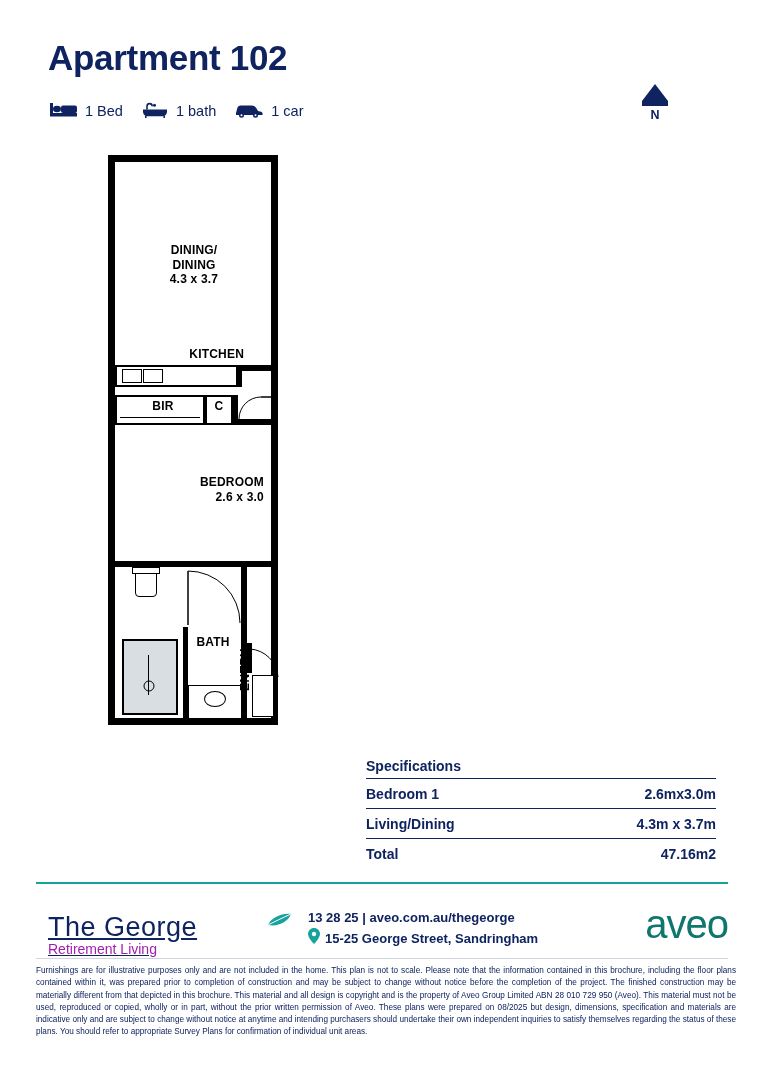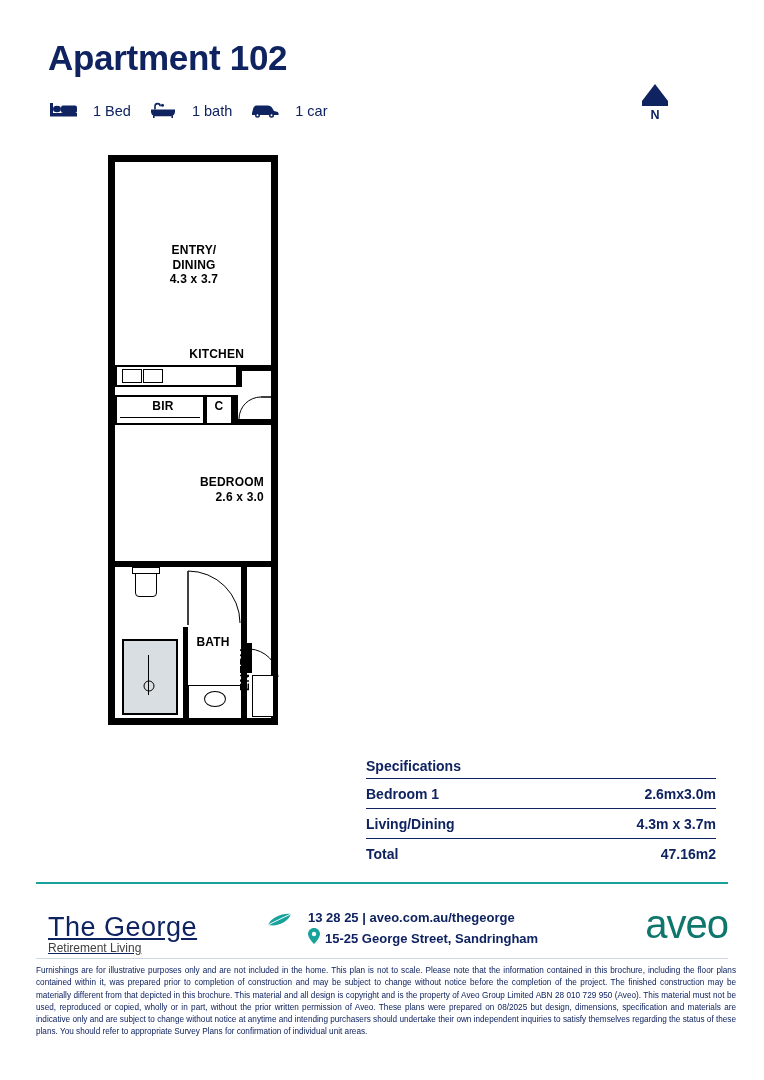--- a/index.html
+++ b/index.html
@@ -18,21 +18,21 @@
   .title {
     position:absolute; left:48px; top:38px;
     font-size:35px; font-weight:bold; letter-spacing:-0.3px;
     color:#0f2360;
   }
   .features {
     position:absolute; left:50px; top:101px;
     display:flex; align-items:center; gap:18px;
     font-size:14.5px; color:#0f2360;
   }
-  .feature { display:flex; align-items:center; gap:15px; }
+  .feature { display:flex; align-items:center; gap:7px; }
   .feature .lbl { font-size:14.5px; color:#0f2360; }
 
   .compass { position:absolute; left:634px; top:84px; width:42px; text-align:center; }
   .compass .arrow {
     width:0;height:0;margin:0 auto;
     border-left:13px solid transparent;
     border-right:13px solid transparent;
     border-bottom:17px solid #0f2360;
   }
   .compass .arrow-base {
@@ -62,21 +62,21 @@
   .specs { position:absolute; left:366px; top:758px; width:350px; }
   .specs h3 { margin:0 0 4px 0; font-size:14px; font-weight:bold; color:#0f2360; }
   .spec-rule { height:1px; background:#0f2360; margin:3px 0 4px 0; }
   .spec-row { display:flex; justify-content:space-between; font-size:14px; font-weight:bold; padding:3px 0 3px 0; color:#0f2360; }
 
   
   .footer-rule { position:absolute; left:36px; top:882px; width:692px; height:2px; background:#17a39b; }
   .footer { position:absolute; left:36px; top:896px; width:692px; height:62px; }
   .brand { position:absolute; left:12px; top:16px;text-decoration:underline; }
   .brand .bname { font-size:27px; letter-spacing:0.5px; color:#0f2360; font-family:"Liberation Sans", sans-serif; }
-  .brand .btag { font-size:12px; color:#404040; margin-top:-2px; }
+  .brand .btag { font-size:14px; color:#a21caf; margin-top:-2px; }
   .leaf { position:absolute; left:216px; top:-1px; color:#17a39b; font-size:18px; }
   .contact { position:absolute; left:272px; top:12px; font-size:13px; font-weight:bold; color:#0f2360; line-height:1.55; }
   .contact .addr { display:flex; align-items:center; gap:5px; }
   .pin { color:#17a39b; font-size:14px; }
   .aveo { position:absolute; right:0px; top:6px; font-size:40px; letter-spacing:-1px; color:#0f766e; font-weight:normal; font-family:"Liberation Sans", sans-serif; }
 
   .disclaimer {
     position:absolute; left:36px; top:965px; width:700px;
     font-size:8.2px; line-height:1.5; color:#0f2360; text-align:justify;
   }
@@ -137,21 +137,21 @@
   </div>
 
   <div class="plan">
 
     <div class="wall" style="left:0; top:0; width:7px; height:570px;"></div>
     <div class="wall" style="left:163px; top:0; width:7px; height:570px;"></div>
     <div class="wall" style="left:0; top:0; width:170px; height:7px;"></div>
     <div class="wall" style="left:0; top:563px; width:170px; height:7px;"></div>
 
     <div class="room-label" style="left:16px; top:88px; width:140px;">
-      <div>ENTRY/</div>
+      <div>DINING/</div>
       <div>DINING</div>
       <div class="dim">4.3 x 3.7</div>
     </div>
 
     <div class="room-label" style="left:16px; top:192px; width:120px;text-align:right;">
       <div>KITCHEN</div>
     </div>
 
     <div class="fixture" style="left:7px; top:210px; width:123px; height:22px; border-width:2px;"></div>
     <div class="fixture" style="left:14px; top:214px; width:20px; height:14px;"></div>

